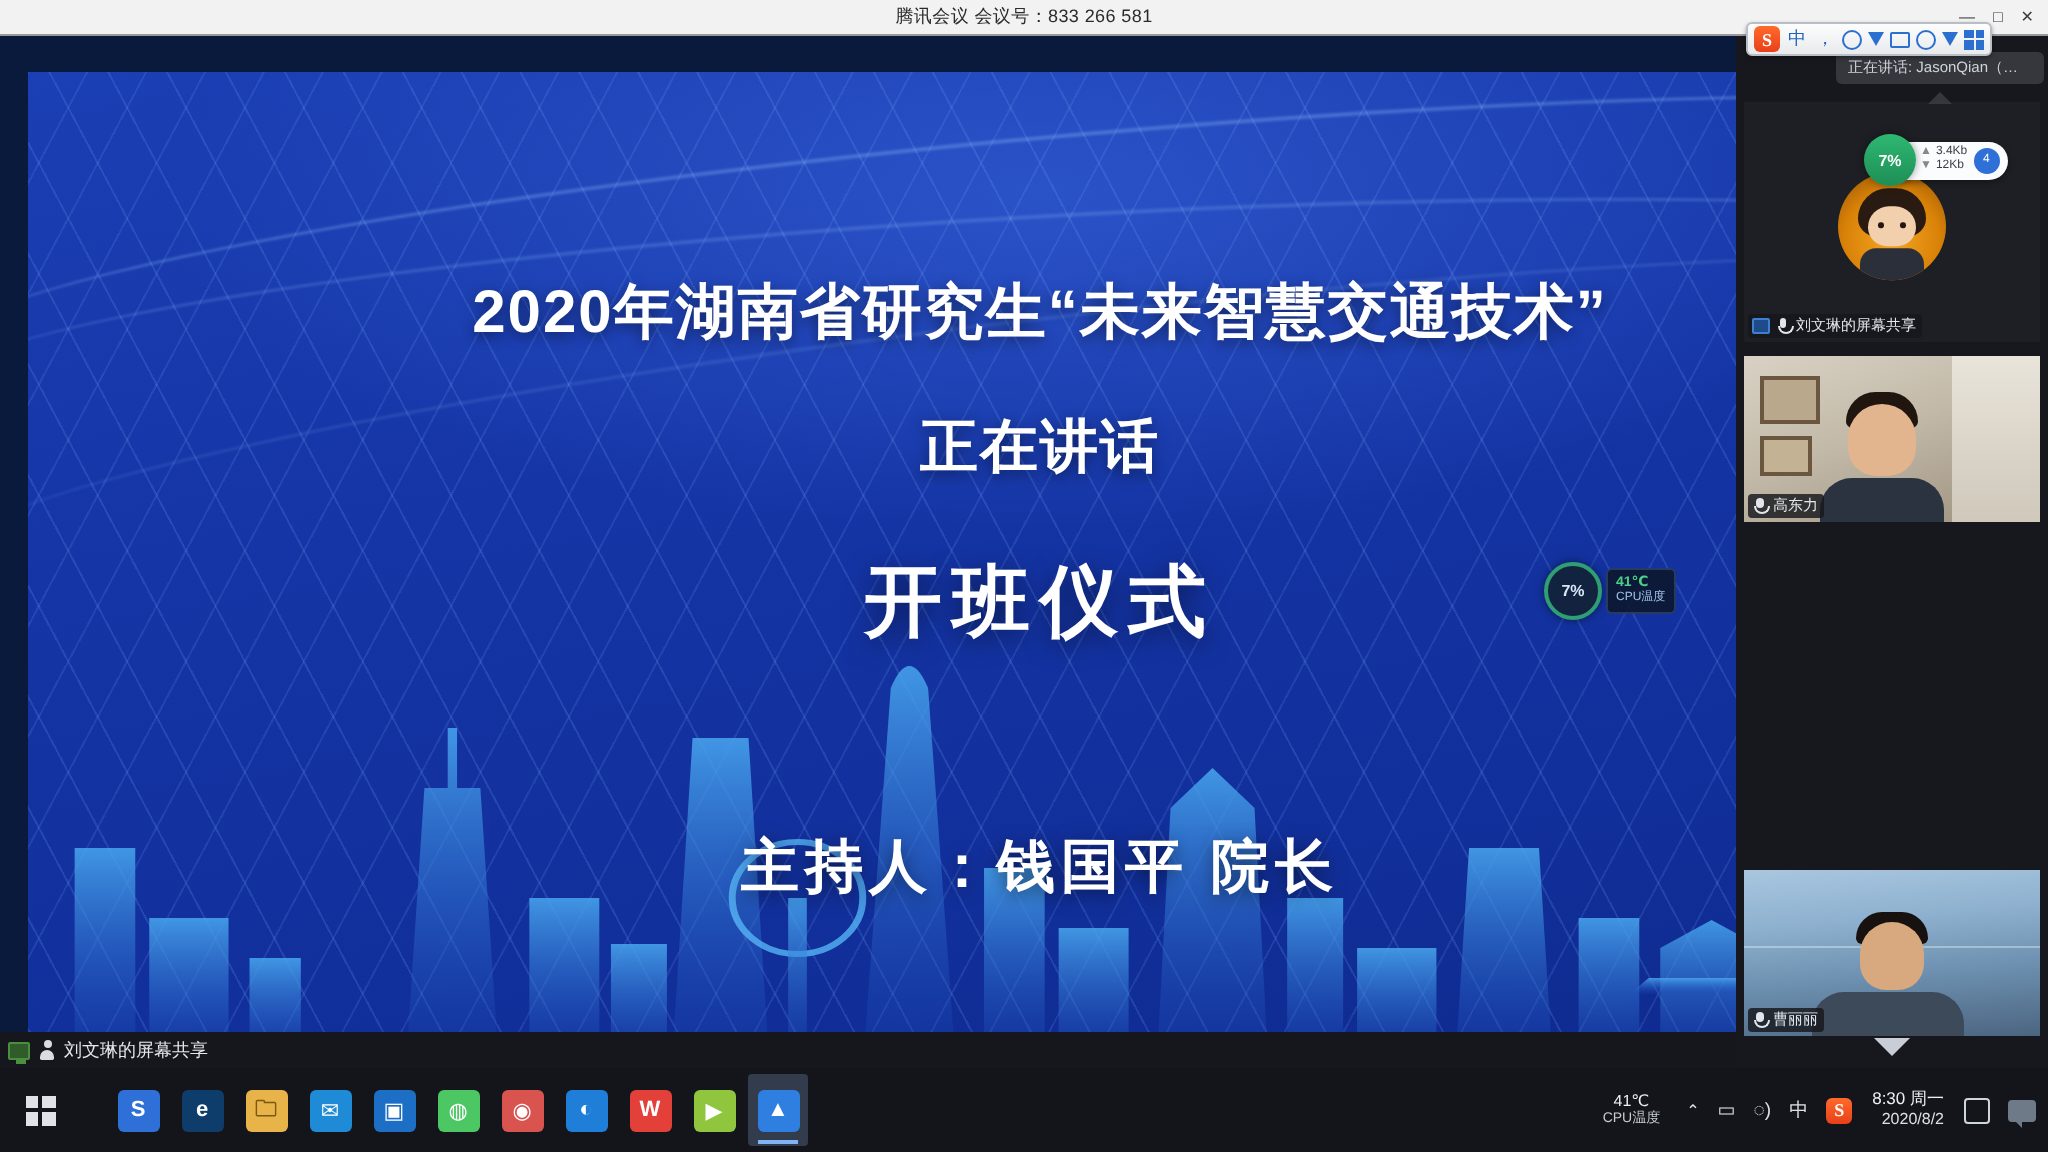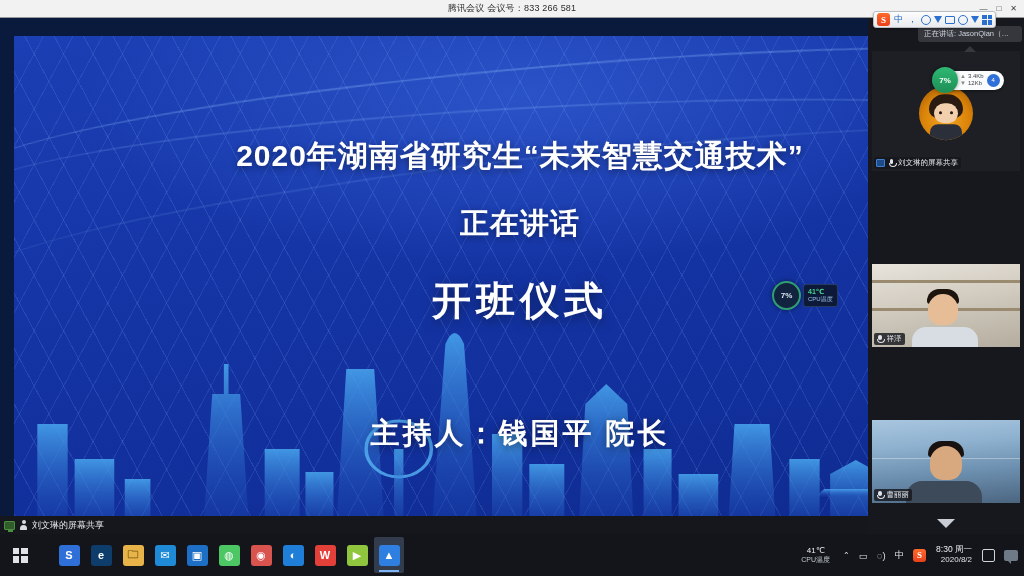--- a/index.html
+++ b/index.html
@@ -180,21 +180,21 @@
     border-bottom: 6px solid rgba(56,58,64,.93);
   }
   .tile {
     position: absolute; left: 4px; width: 148px; height: 83px;
     overflow: hidden; background: #23252b;
   }
   .tile.t0 { top: 33px; }
   .tile.t1 { top: 160px; }
   .tile.t2 { top: 246px; }
   .tile.t3 { top: 332px; }
-  .tile.t4 { top: 402px; }
+  .tile.t4 { top: 417px; }
   .tile.t0 { height: 120px; }
 
   .tile-name {
     position: absolute; left: 2px; bottom: 2px; z-index: 8;
     display: flex; align-items: center; gap: 2.5px;
     background: rgba(22,23,28,.82); border-radius: 2px; padding: 1px 3px 1px 2px;
     max-width: 140px;
   }
   .tile-name .txt {
     font-size: 7.5px; color: #e2e6ec; white-space: nowrap;
@@ -491,32 +491,33 @@
           <div class="ns-badge">4</div>
         </div>
       </div>
       <div class="tile-name">
         <div class="mon-sm"></div>
         <div class="mic-ico"></div>
         <div class="txt">刘文琳的屏幕共享</div>
       </div>
     </div>
 
-
-    <div class="tile t2 vid2">
-      <div class="shelf"></div>
-        <div class="shelf2"></div>
+    <div class="tile t1 vid1">
+      <div class="door"></div>
+        <div class="frame"></div>
+        <div class="frame2"></div>
       <div class="hair"></div>
         <div class="head"></div>
         <div class="torso"></div>
       <div class="tile-name">
         <div class="mic-ico"></div>
-        <div class="txt">祥泽</div>
-      </div>
-    </div>
+        <div class="txt">高东力</div>
+      </div>
+    </div>
+
 
 
     <div class="tile t4 vid4">
       <div class="horizon"></div>
       <div class="hair"></div>
         <div class="head"></div>
         <div class="torso"></div>
       <div class="tile-name">
         <div class="mic-ico"></div>
         <div class="txt">曹丽丽</div>

